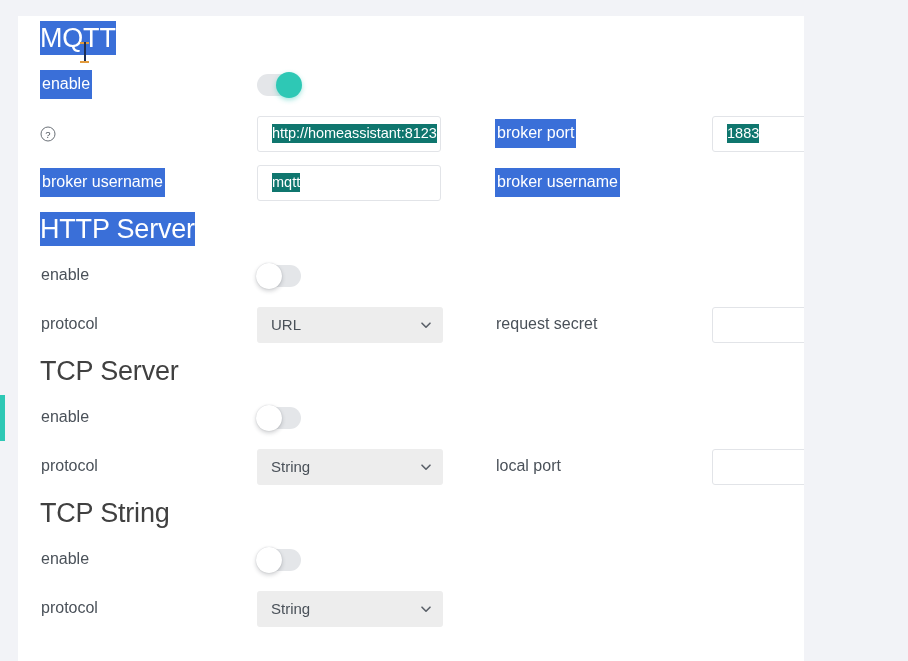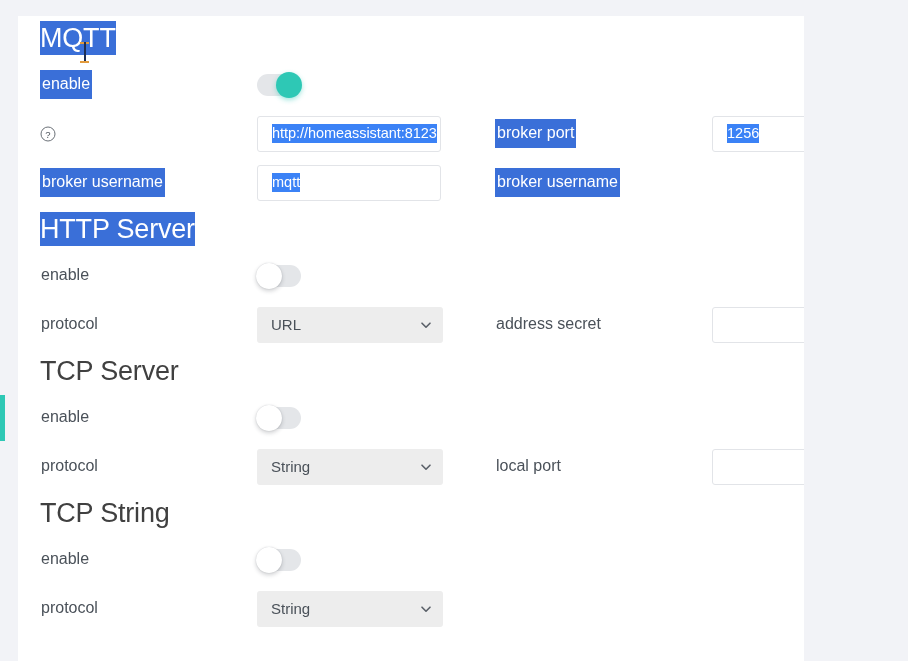--- a/index.html
+++ b/index.html
@@ -86,21 +86,21 @@
     font-size:14.5px;
     color:#3c4349;
     padding:0 14px;
     outline:none;
     display:flex;
     align-items:center;
     overflow:hidden;
     white-space:nowrap;
   }
   .tinput .val{display:inline-block;}
-  .tinput .val.sel{background:#3b82f6;color:#ffffff;padding:1px 0 2px 0;}
+  .tinput .val.sel{background:#0f766e;color:#ffffff;padding:1px 0 2px 0;}
   .tinput.wide .val.sel{letter-spacing:-0.05px;}
 
   
   .tselect{
     position:relative;
     width:186px;
     height:36px;
     box-sizing:border-box;
     background:#ededed;
     border:none;
@@ -199,21 +199,21 @@
                     <span class="val sel">http://homeassistant:8123</span>
                   </div>
                 </div>
               </div>
               <div class="cell">
                 <div class="lbl-wrap">
                   <span class="lbl sel">broker port</span>
                 </div>
                 <div class="ctrl">
                   <div class="tinput">
-                    <span class="val sel">1256</span>
+                    <span class="val sel">1883</span>
                   </div>
                 </div>
               </div>
             </div>
             <div class="row">
               <div class="cell">
                 <div class="lbl-wrap">
                   <span class="lbl sel">broker username</span>
                 </div>
                 <div class="ctrl">
@@ -257,21 +257,21 @@
                   <div class="tselect">
                     <span>URL</span>
                     <svg class="chev" viewBox="0 0 12 12">
                       <path d="M2 4.2 L6 8.2 L10 4.2" fill="none" stroke="#5a6068" stroke-width="1.6" stroke-linecap="round" stroke-linejoin="round"></path>
                     </svg>
                   </div>
                 </div>
               </div>
               <div class="cell">
                 <div class="lbl-wrap">
-                  <span class="lbl">address secret</span>
+                  <span class="lbl">request secret</span>
                 </div>
                 <div class="ctrl">
                   <div class="tinput">
                     <span class="val"></span>
                   </div>
                 </div>
               </div>
             </div>
           </div>
         </div>

